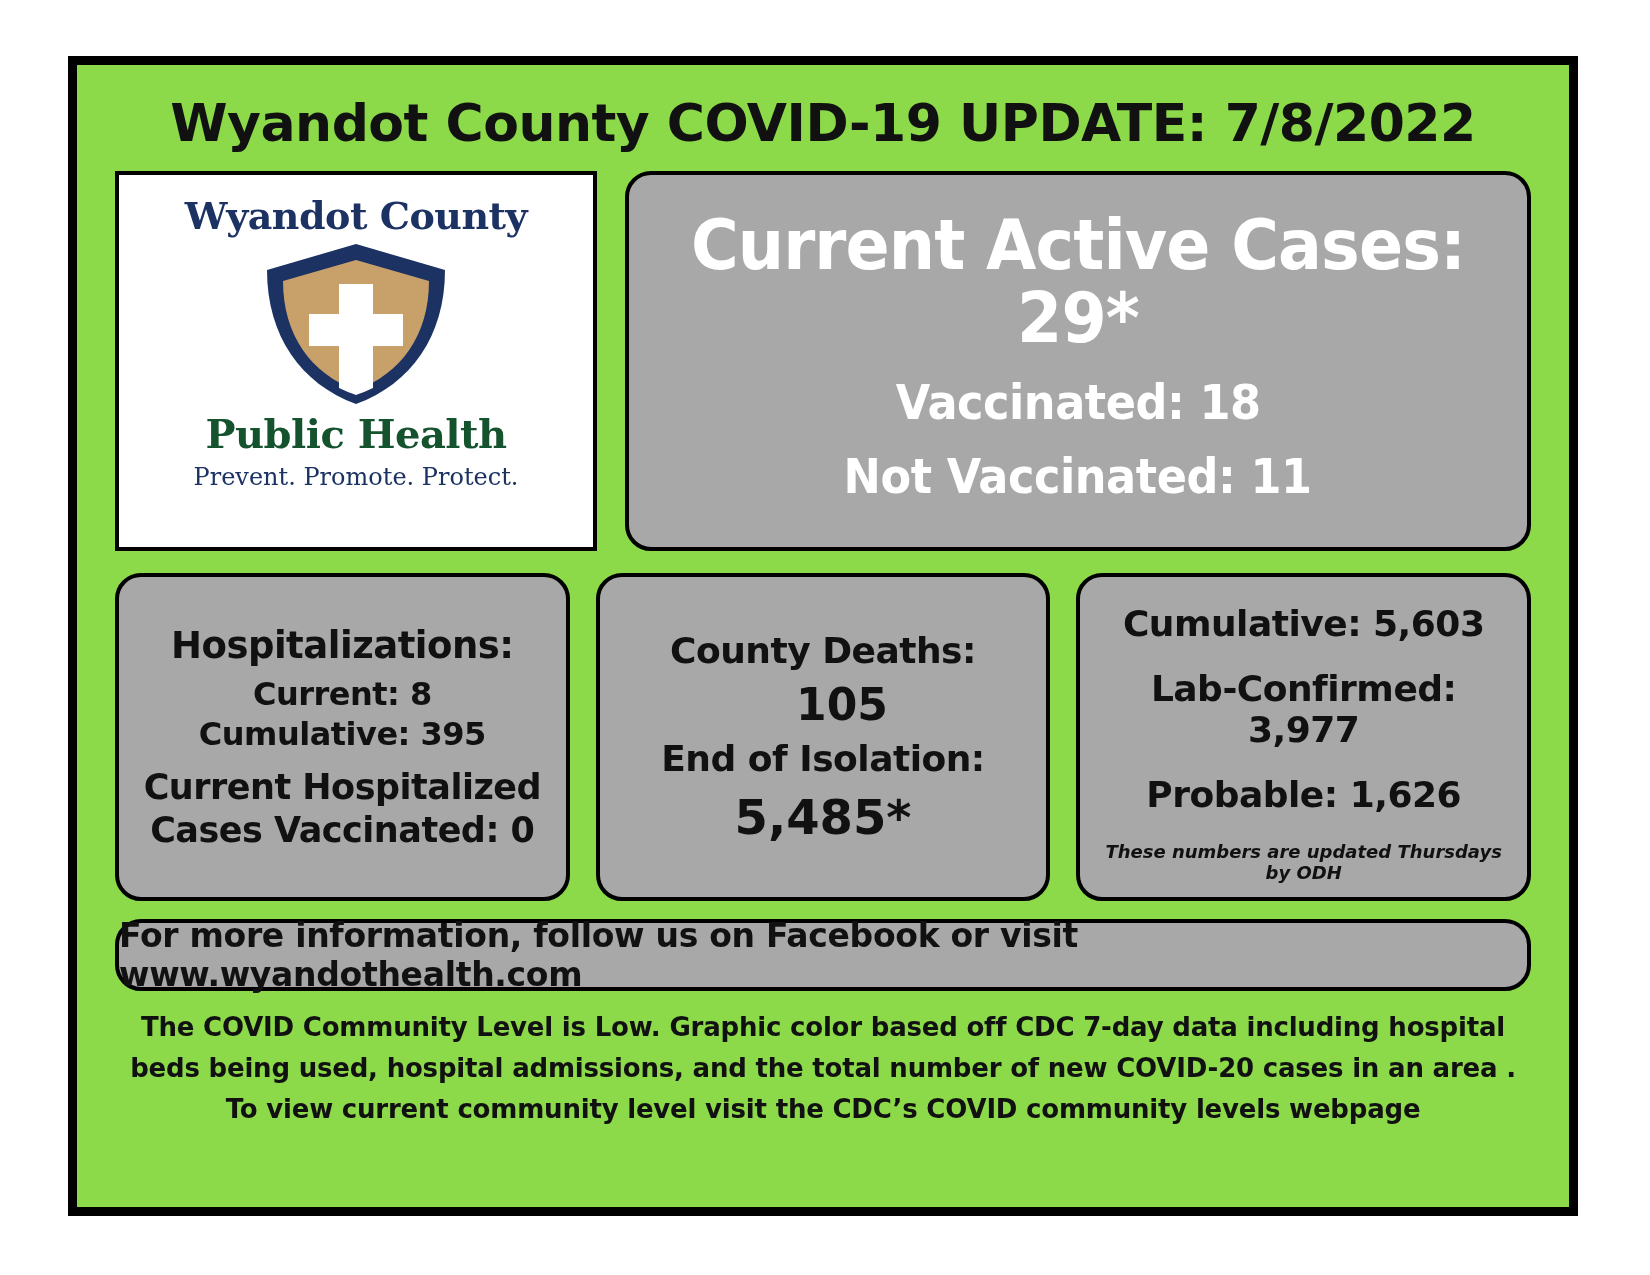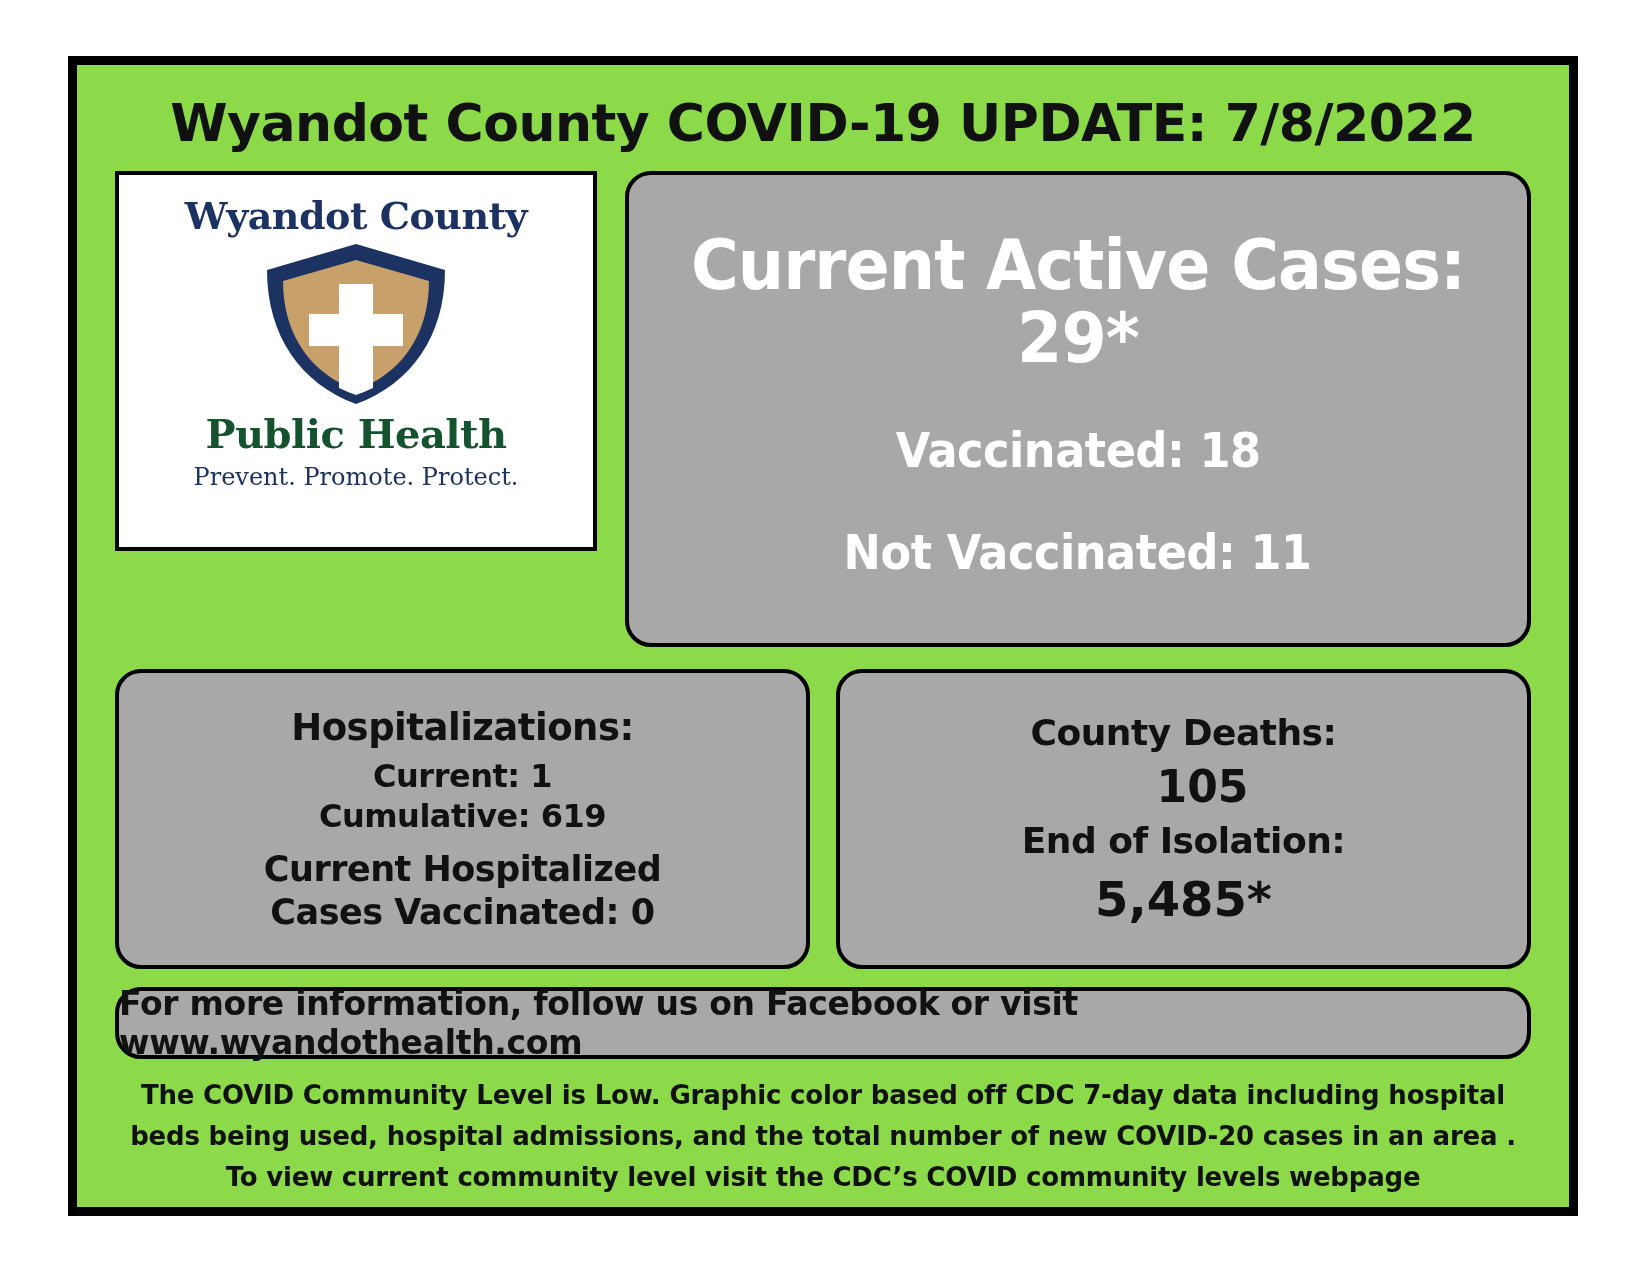--- a/index.html
+++ b/index.html
@@ -90,27 +90,26 @@
   .gray {
     background: #a8a8a8;
     border: 4px solid #000000;
     border-radius: 26px;
     box-sizing: border-box;
   }
 
   .active-box {
     flex: 1;
     margin-left: 28px;
-    height: 476px;
+    height: 380px;
     display: flex;
     flex-direction: column;
     justify-content: center;
     align-items: center;
     padding: 6px 20px 16px 20px;
-    gap: 28px;
   }
   .active-main {
     color: #ffffff;
     font-size: 70px;
     font-weight: bold;
     letter-spacing: -1px;
     text-align: center;
     line-height: 1.05;
     transform: scaleX(0.93);
   }
@@ -248,33 +247,39 @@
       <div class="active-sub">Vaccinated:  18</div>
       <div class="active-sub">Not Vaccinated:  11</div>
     </div>
 
   </div>
 
   <div class="mid-row">
 
     <div class="gray mid-box">
       <div class="h-title">Hospitalizations:</div>
-      <div class="h-line">Current:  1</div>
-      <div class="h-line tight">Cumulative:  619</div>
+      <div class="h-line">Current:  8</div>
+      <div class="h-line tight">Cumulative:  395</div>
       <div class="h-big">Current Hospitalized</div>
       <div class="h-big" style="margin-top:2px;">Cases Vaccinated: 0</div>
     </div>
 
     <div class="gray mid-box">
       <div class="d-title">County Deaths:</div>
       <div class="d-num">105</div>
       <div class="d-iso">End of Isolation:</div>
       <div class="d-iso-num">5,485*</div>
     </div>
 
+    <div class="gray mid-box">
+      <div class="c-line">Cumulative:  5,603</div>
+      <div class="c-line">Lab-Confirmed: 3,977</div>
+      <div class="c-line">Probable: 1,626</div>
+      <div class="c-note">These numbers are updated Thursdays by ODH</div>
+    </div>
 
   </div>
 
   <div class="gray info-box">
     <span>For more information, follow us on Facebook or visit www.wyandothealth.com</span>
   </div>
 
   <div class="disclaimer">
     <div>The COVID Community Level is Low. Graphic color based off CDC 7-day data including hospital</div>
     <div>beds being used, hospital admissions, and the total number of new COVID-20 cases in an area .</div>

